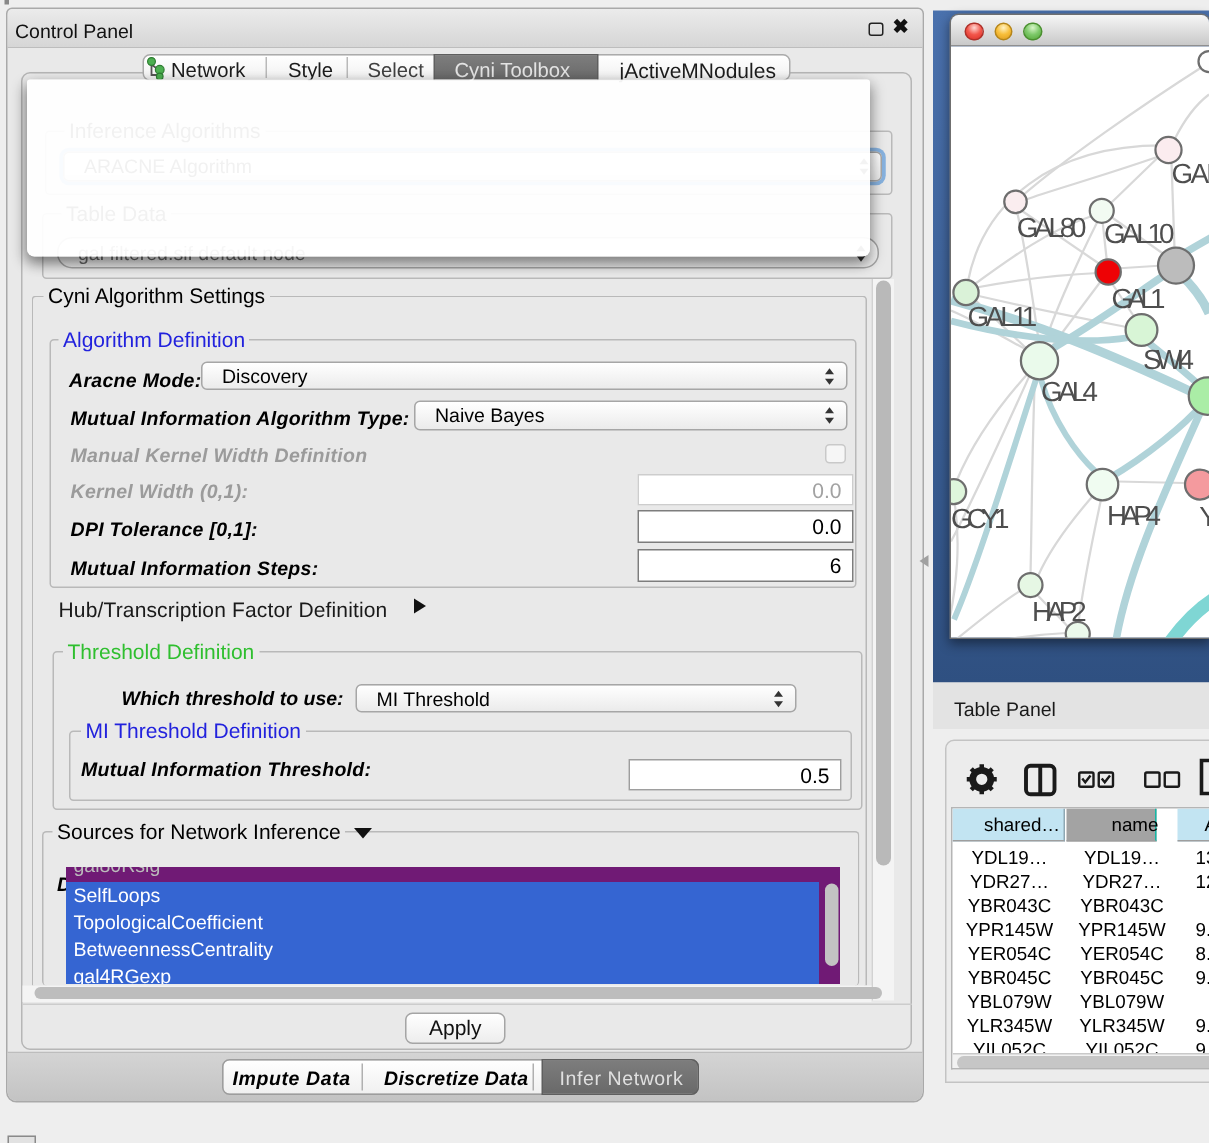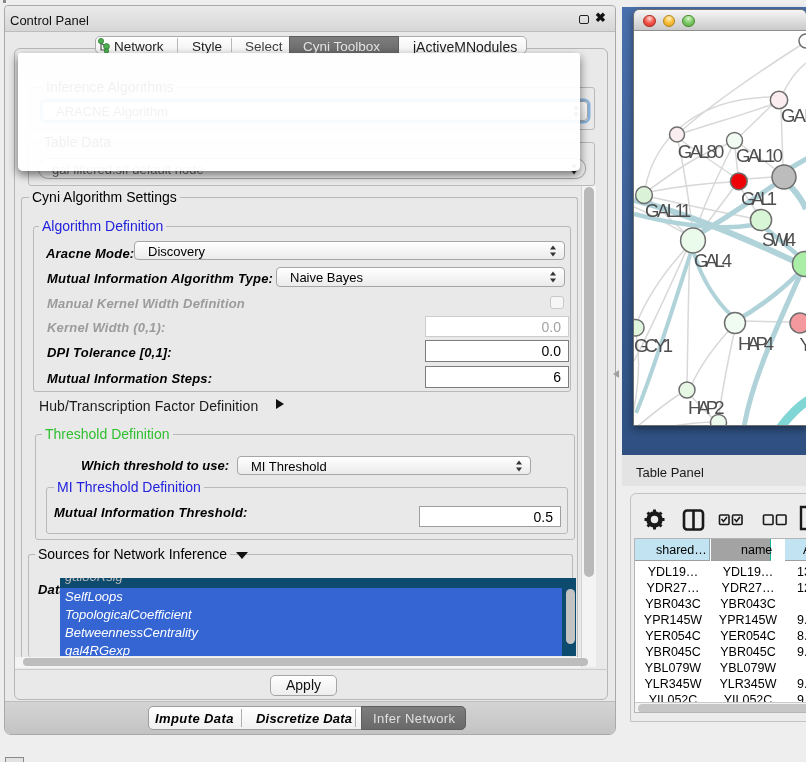--- a/index.html
+++ b/index.html
@@ -125,21 +125,21 @@
   <span class="gbt" style="left:7px;color:#2222dd;">MI Threshold Definition</span>
 </div>
 <span class="lbl" style="left:54px;top:505px;">Mutual Information Threshold:</span>
 <div class="tf" style="left:419px;top:506px;width:142px;height:21px;border:1px solid #9e9e9e;color:#000;">0.5</div>
 
 <div class="gb" style="left:28px;top:554px;width:545px;height:103px;border-bottom:none;">
   <span class="gbt" style="left:6px;">Sources for Network Inference</span>
 </div>
 <div class="abs" style="left:236px;top:552px;width:0;height:0;border-left:6.5px solid transparent;border-right:6.5px solid transparent;border-top:7.5px solid #111;"></div>
 <span class="lbl" style="left:38px;top:567px;margin-top:15px;">Data Attributes</span>
-<div class="abs" style="left:60px;top:578px;width:516px;height:78px;background:#0c4a6e;overflow:hidden;font-style:italic;">
+<div class="abs" style="left:44px;top:578px;width:516px;height:78px;background:#701a75;overflow:hidden;">
   <div style="position:absolute;left:5px;top:-9px;color:#bbbbbb;font-size:13px;">gal80Rsig</div>
   <div style="position:absolute;left:0;top:9.5px;width:502px;height:74px;background:#3565d2;color:#fff;font-size:13px;line-height:18.3px;padding-left:5px;">
     SelfLoops<br>TopologicalCoefficient<br>BetweennessCentrality<br>gal4RGexp
   </div>
   <div style="position:absolute;left:506px;top:11px;width:9px;height:55px;background:#c3c3c3;border-radius:4.5px;"></div>
 </div>
 
 <div class="abs" style="left:15px;top:669px;width:593px;height:1px;background:#cccccc;"></div>
 <div class="abs" style="left:270px;top:675px;width:67px;height:21px;background:linear-gradient(#ffffff,#ededed);border:1px solid #a5a5a5;border-radius:5px;text-align:center;font-size:14px;line-height:19px;color:#111;">Apply</div>
 

